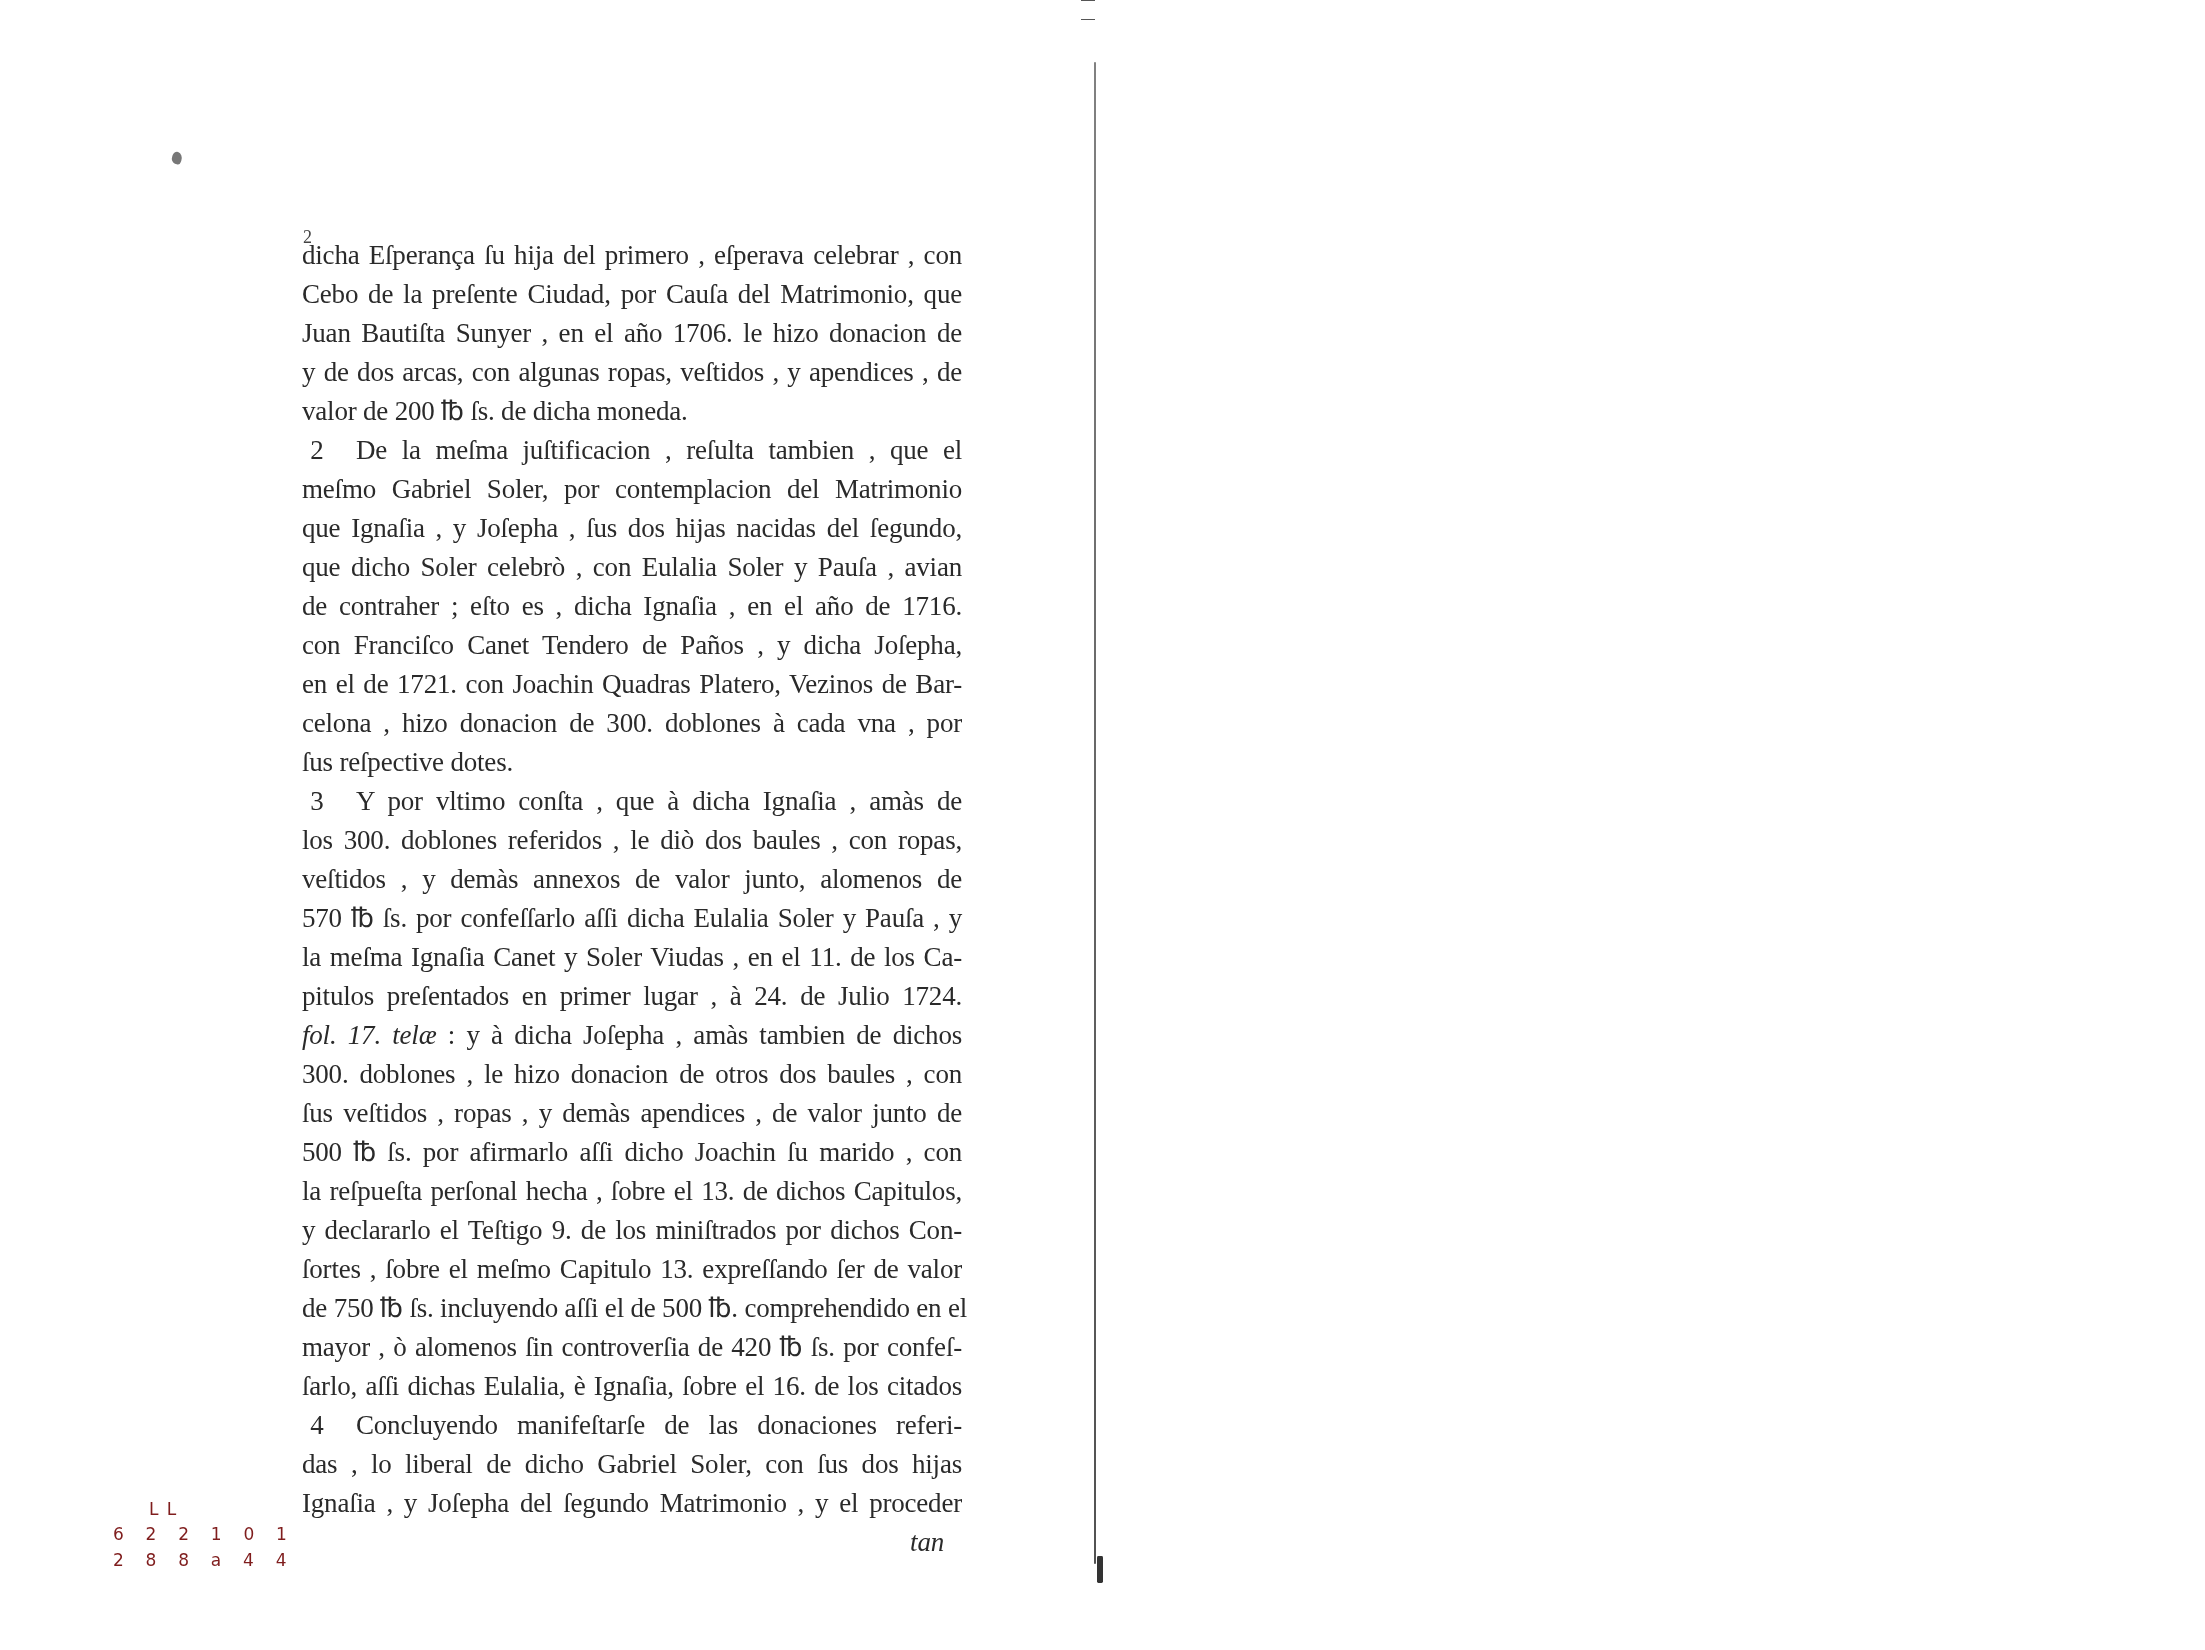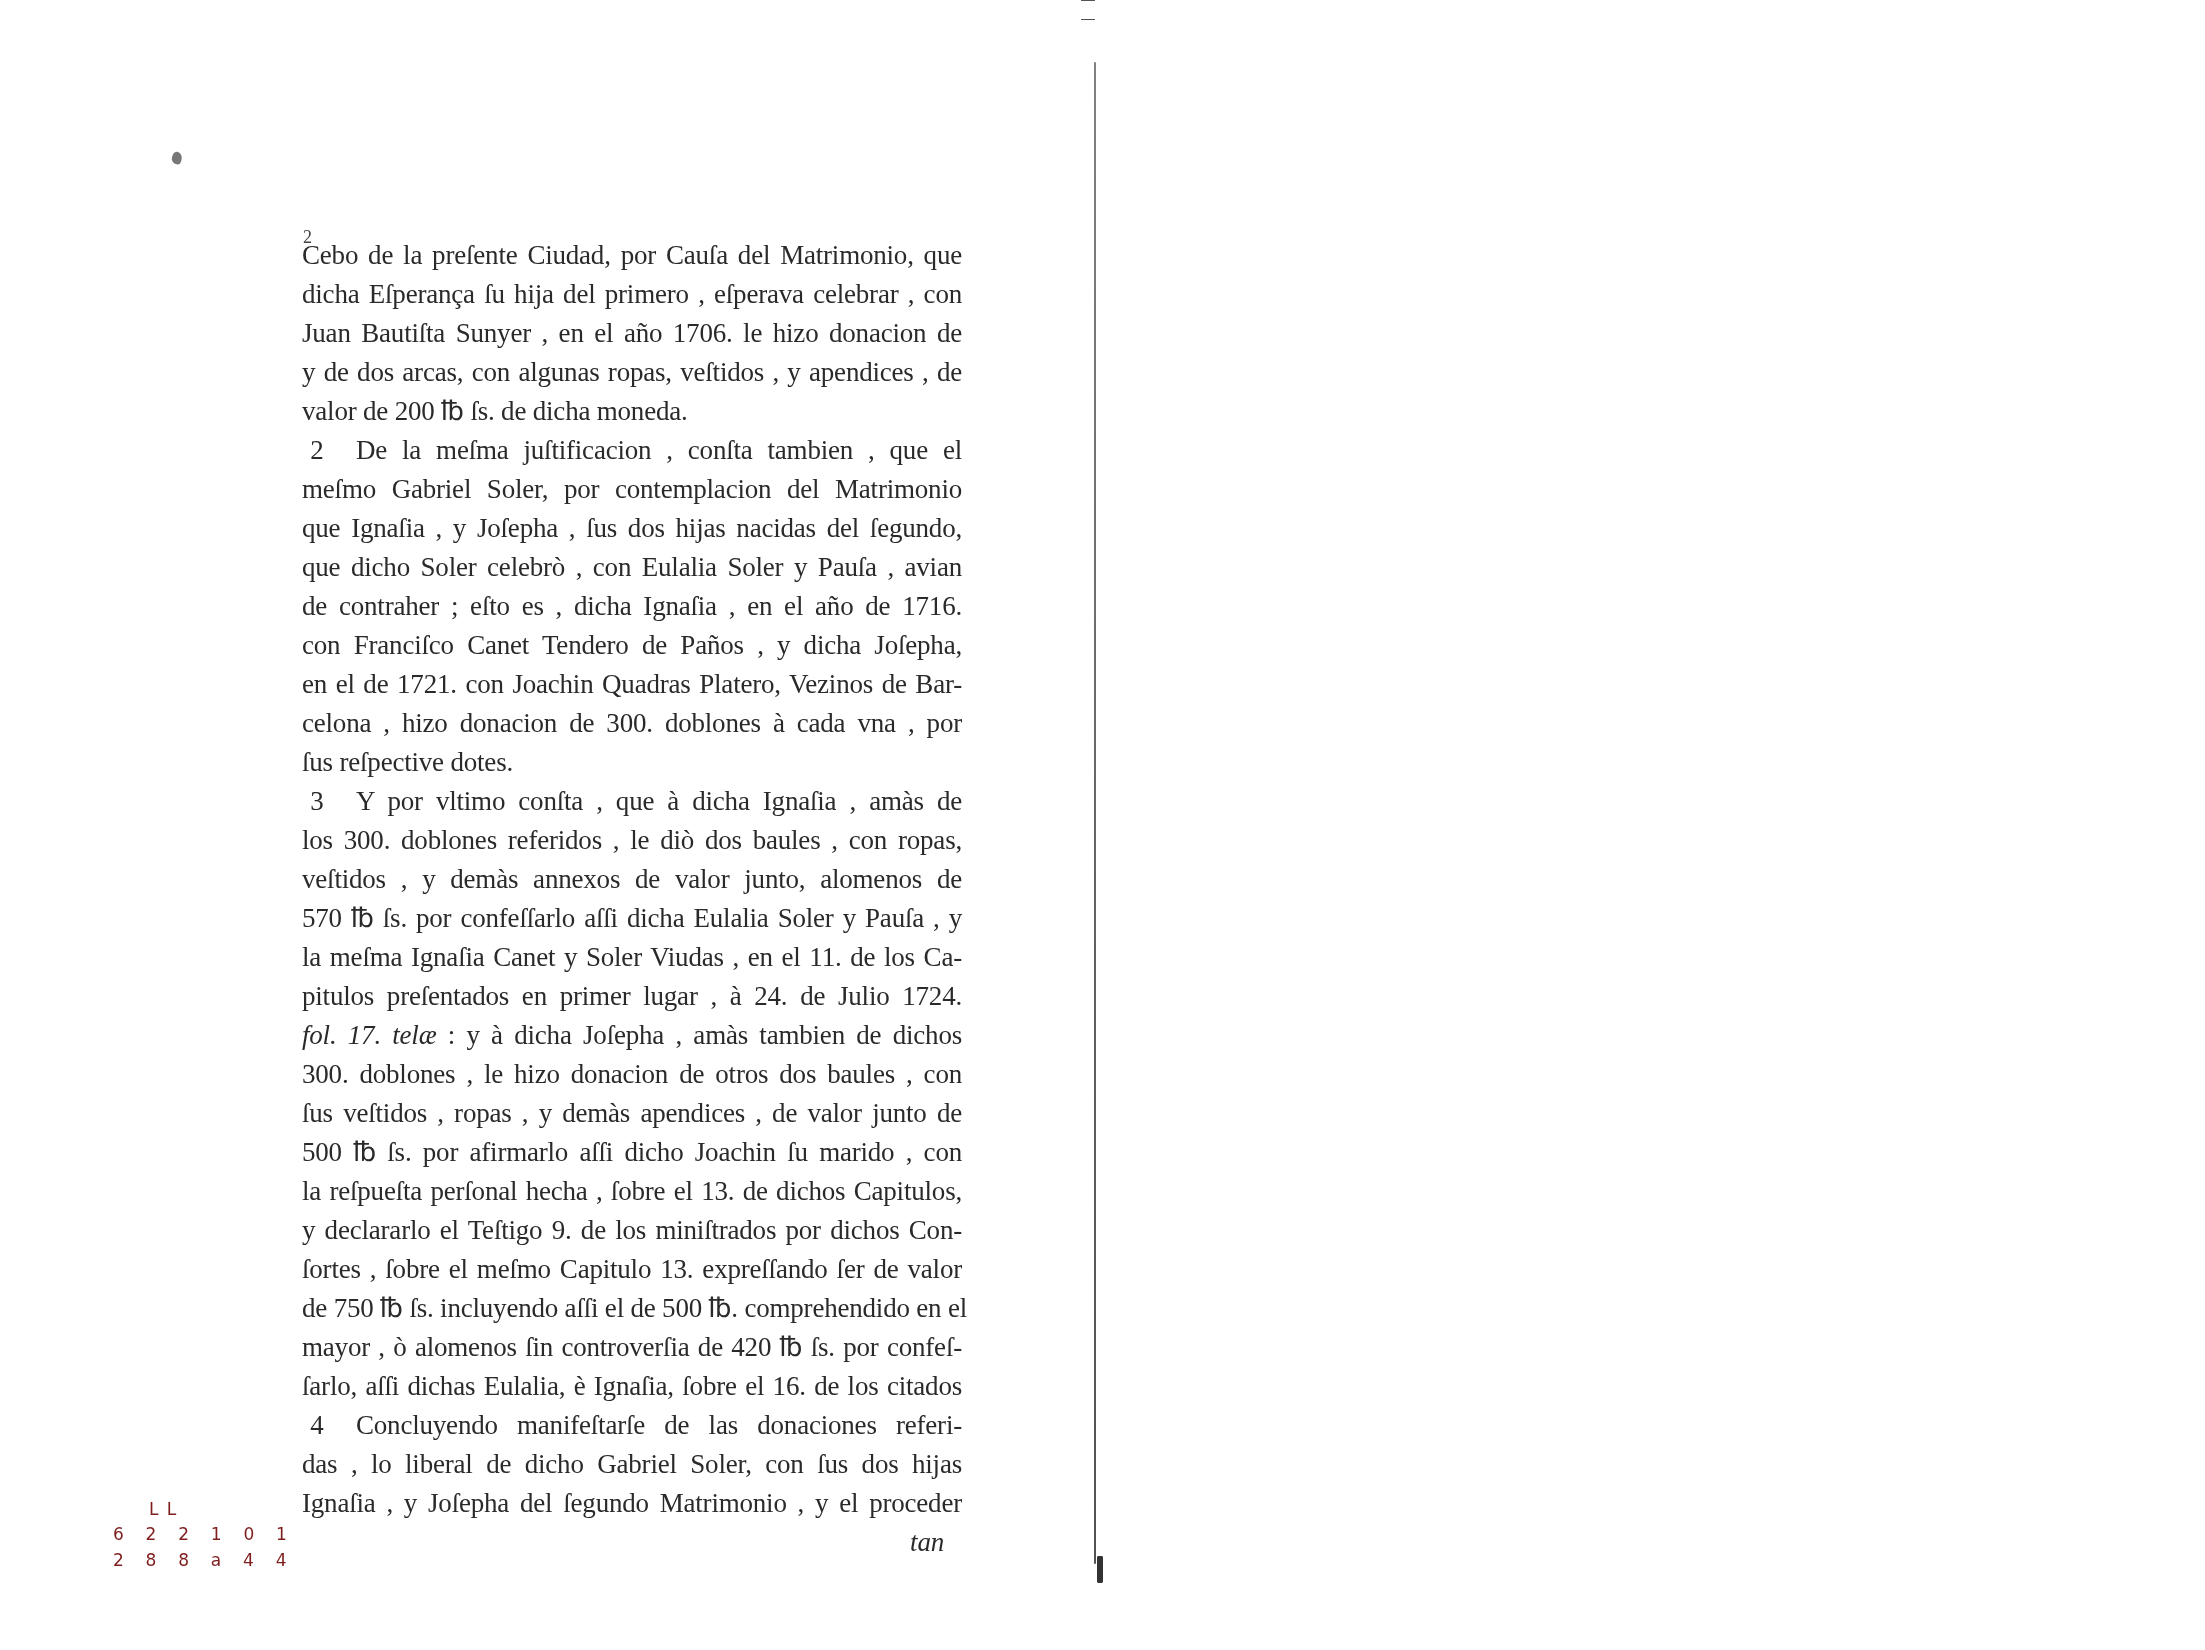--- a/index.html
+++ b/index.html
@@ -36,26 +36,26 @@
 </head>
 <body>
 
 <div class="spread">
 
   <div class="ink-mark"></div>
 
   <div class="page left">
     <div class="folio-num" style="left:303px; top:227px;">2</div>
     <div class="col" id="left-col">
+        <div class="line"><span>dicha Eſperança ſu hija del primero , eſperava celebrar , con</span></div>
         <div class="line"><span>Cebo de la preſente Ciudad, por Cauſa del Matrimonio, que</span></div>
-        <div class="line"><span>dicha Eſperança ſu hija del primero , eſperava celebrar , con</span></div>
         <div class="line"><span>Juan Bautiſta Sunyer , en el año 1706. le hizo donacion de</span></div>
         <div class="line"><span>y de dos arcas, con algunas ropas, veſtidos , y apendices , de</span></div>
         <div class="line last"><span>valor de 200 ℔ ſs. de dicha moneda.</span></div>
-        <div class="line indent"><span class="para-num">2</span><span>De la meſma juſtificacion , conſta tambien , que el</span></div>
+        <div class="line indent"><span class="para-num">2</span><span>De la meſma juſtificacion , reſulta tambien , que el</span></div>
         <div class="line"><span>meſmo Gabriel Soler, por contemplacion del Matrimonio</span></div>
         <div class="line"><span>que Ignaſia , y Joſepha , ſus dos hijas nacidas del ſegundo,</span></div>
         <div class="line"><span>que dicho Soler celebrò , con Eulalia Soler y Pauſa , avian</span></div>
         <div class="line"><span>de contraher ; eſto es , dicha Ignaſia , en el año de 1716.</span></div>
         <div class="line"><span>con Franciſco Canet Tendero de Paños , y dicha Joſepha,</span></div>
         <div class="line"><span>en el de 1721. con Joachin Quadras Platero, Vezinos de Bar-</span></div>
         <div class="line"><span>celona , hizo donacion de 300. doblones à cada vna , por</span></div>
         <div class="line last"><span>ſus reſpective dotes.</span></div>
         <div class="line indent"><span class="para-num">3</span><span>Y por vltimo conſta , que à dicha Ignaſia , amàs de</span></div>
         <div class="line"><span>los 300. doblones referidos , le diò dos baules , con ropas,</span></div>

